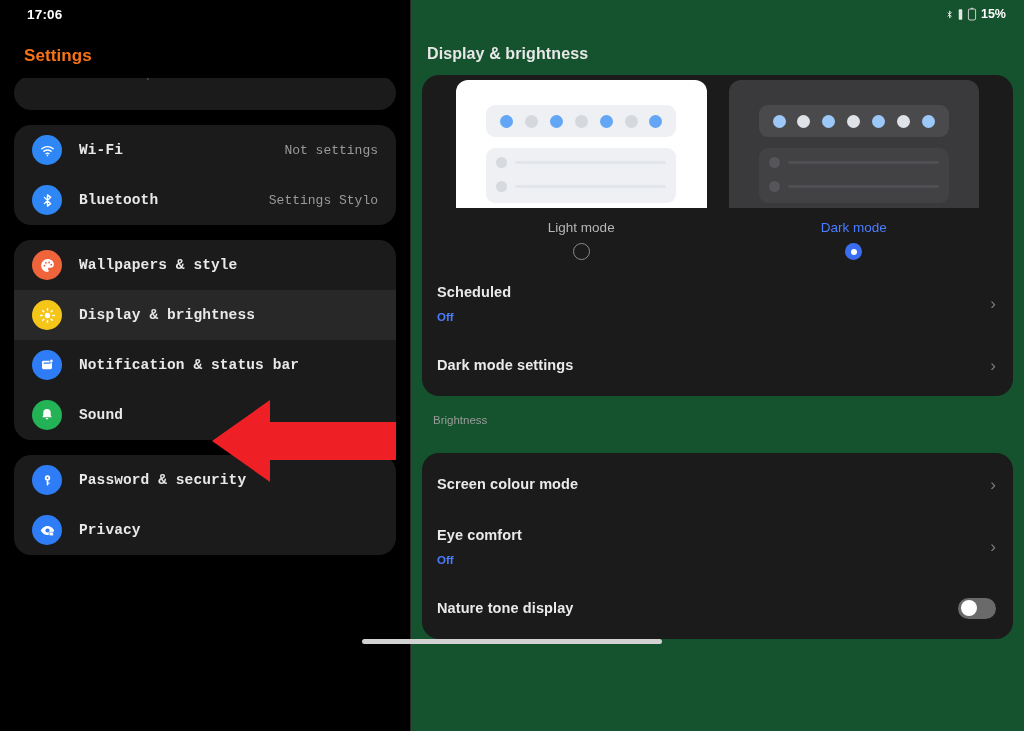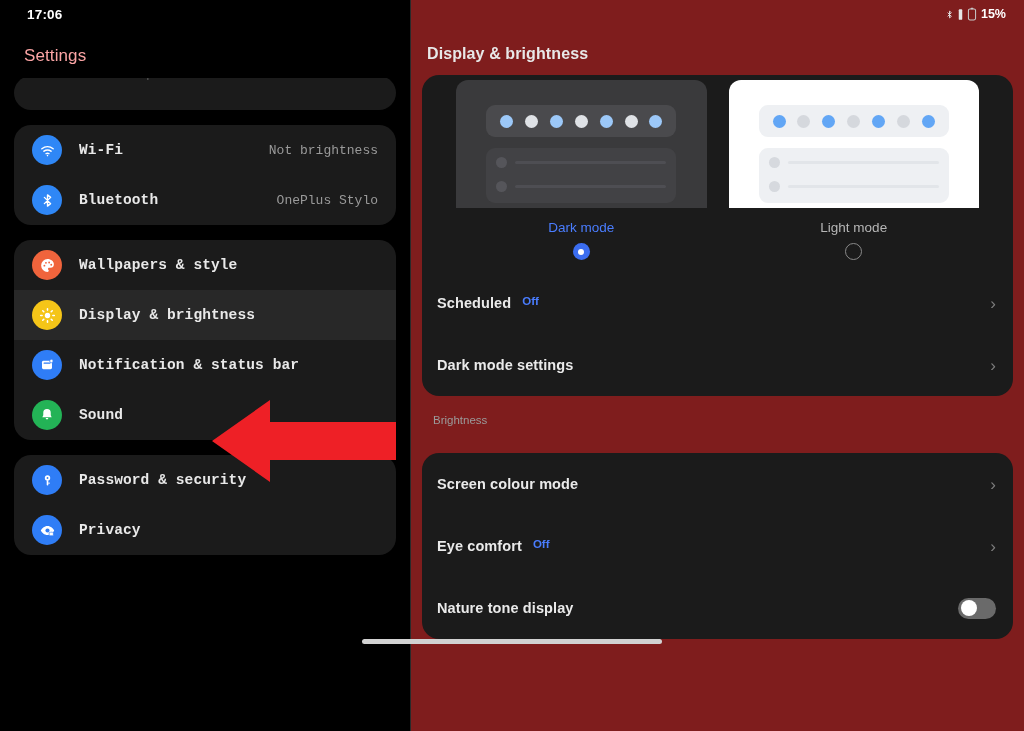--- a/index.html
+++ b/index.html
@@ -18,21 +18,21 @@
     position: relative;
     overflow: hidden;
     flex: 0 0 410px;
   }
   .statusbar-left {
     height: 28px; display: flex; align-items: center;
     padding: 0 0 0 27px;
   }
   .clock { color: #fff; font-size: 13.5px; font-weight: bold; letter-spacing: .2px; }
   .settings-title {
-    color: #fca5a5; font-size: 17px; font-weight: normal;
+    color: #f97316; font-size: 17px; font-weight: bold;
     padding: 18px 0 0 24px; letter-spacing: .1px;
   }
   .left-scroll {
     position: absolute; top: 78px; left: 0; width: 410px; bottom: 0;
     overflow: hidden;
   }
   .card {
     background: #1b1b1b;
     border-radius: 17px;
     margin: 0 14px 15px 14px;
@@ -62,21 +62,21 @@
   }
   .ic svg { display: block; }
   .row-label { color: #e9e9e9; font-size: 14.5px; font-weight: bold; letter-spacing: .1px; }
   .row-value { margin-left: auto; color: #9a9a9a; font-size: 13px; }
 
   
   .divider { width: 1px; background: #2a2a2a; height: 731px; flex: 0 0 1px; }
 
   
   .right-panel {
-    flex: 1; height: 731px; background: #7f1d1d;
+    flex: 1; height: 731px; background: #14532d;
     position: relative; overflow: hidden;
   }
   .statusbar-right {
     height: 28px; display: flex; align-items: center;
     justify-content: flex-end; padding-right: 18px; gap: 3px;
   }
   .sb-ico { display: flex; align-items: center; }
   .batt-pct { color: #fff; font-size: 12.5px; font-weight: bold; margin-left: 1px; }
   .page-title {
     color: #e8e8e8; font-size: 16px; font-weight: bold;
@@ -126,21 +126,21 @@
     display: flex; align-items: center; justify-content: center;
   }
   .radio.off { border: 1.6px solid #8a8a8a; }
   .radio.on { background: #3b6df0; }
   .radio.on::after { content: ""; width: 6px; height: 6px; border-radius: 50%; background: #fff; }
   .opt-row {
     display: flex; align-items: center;
     min-height: 62px; padding: 0 17px 0 15px;
     position: relative;
   }
-  .opt-texts { display: flex; flex-direction: row; gap: 11px; }
+  .opt-texts { display: flex; flex-direction: column; gap: 11px; }
   .opt-title { color: #eaeaea; font-size: 14.5px; font-weight: bold; letter-spacing: .1px; }
   .opt-sub { color: #4a7dff; font-size: 11.5px; font-weight: bold; }
   .chev { margin-left: auto; color: #7d7d7d; font-size: 17px; line-height: 1; }
 
   .section-label {
     color: #9b9b9b; font-size: 11.5px;
     padding: 18px 0 9px 22px;
   }
   .slider-wrap { padding: 18px 18px 0 18px; }
   .slider {
@@ -198,30 +198,30 @@
         <div class="row">
           <span class="ic" style="background:#2f87f6">
             <svg width="17" height="17" viewBox="0 0 24 24" fill="none" stroke="#fff" stroke-width="2.1" stroke-linecap="round">
               <path d="M4 9.5a13 13 0 0 1 16 0"></path>
                 <path d="M7 13a8.5 8.5 0 0 1 10 0"></path>
                 <path d="M10 16.3a4 4 0 0 1 4 0"></path>
               <circle cx="12" cy="19.2" r="1.1" fill="#fff" stroke="none"></circle>
             </svg>
           </span>
           <span class="row-label">Wi-Fi</span>
-          <span class="row-value">Not brightness</span>
+          <span class="row-value">Not settings</span>
         </div>
         <div class="row">
           <span class="ic" style="background:#2f87f6">
             <svg width="15" height="15" viewBox="0 0 24 24" fill="none" stroke="#fff" stroke-width="2.2" stroke-linejoin="round" stroke-linecap="round">
               <path d="M7 7l10 10-5 4V3l5 4L7 17"></path>
             </svg>
           </span>
           <span class="row-label">Bluetooth</span>
-          <span class="row-value">OnePlus Stylo</span>
+          <span class="row-value">Settings Stylo</span>
         </div>
       </div>
 
       <div class="card">
         <div class="row">
           <span class="ic" style="background:#f0643c">
             <svg width="17" height="17" viewBox="0 0 24 24" fill="#fff">
               <path d="M12 3a9 9 0 1 0 0 18c1 0 1.7-.8 1.7-1.7 0-.5-.2-.9-.5-1.2-.3-.3-.5-.7-.5-1.2 0-.9.8-1.7 1.7-1.7H16a5 5 0 0 0 5-5c0-3.9-4-7.2-9-7.2z"></path>
               <circle cx="7.6" cy="12.2" r="1.3" fill="#f0643c"></circle>
                 <circle cx="9.8" cy="8.2" r="1.3" fill="#f0643c"></circle>
@@ -312,20 +312,46 @@
           <rect x="4.2" y="1" width="3.6" height="1.8" rx=".8" fill="#c9c9c9" stroke="none"></rect>
         </svg>
       </span>
       <span class="batt-pct">15%</span>
     </div>
 
     <div class="page-title">Display &amp; brightness</div>
 
     <div class="rcard modes-card">
       <div class="modes-row">
+
+        <div class="mode-col">
+          <div class="preview light">
+            <div class="pv-dots">
+              <span class="dot" style="background:#62a6f5"></span>
+              <span class="dot" style="background:#d5d8dd"></span>
+              <span class="dot" style="background:#62a6f5"></span>
+              <span class="dot" style="background:#d5d8dd"></span>
+              <span class="dot" style="background:#62a6f5"></span>
+              <span class="dot" style="background:#d5d8dd"></span>
+              <span class="dot" style="background:#62a6f5"></span>
+            </div>
+            <div class="pv-list">
+              <div class="pv-line">
+                  <span class="pv-bullet"></span>
+                  <span class="pv-bar"></span>
+                </div>
+              <div class="pv-line">
+                  <span class="pv-bullet"></span>
+                  <span class="pv-bar"></span>
+                </div>
+            </div>
+          </div>
+          <div class="mode-label inactive">Light mode</div>
+          <div class="radio off"></div>
+        </div>
 
         <div class="mode-col">
           <div class="preview dark">
             <div class="pv-dots">
               <span class="dot" style="background:#9cc8f8"></span>
               <span class="dot" style="background:#dfe2e6"></span>
               <span class="dot" style="background:#9cc8f8"></span>
               <span class="dot" style="background:#dfe2e6"></span>
               <span class="dot" style="background:#9cc8f8"></span>
               <span class="dot" style="background:#dfe2e6"></span>
@@ -338,46 +364,20 @@
                 </div>
               <div class="pv-line">
                   <span class="pv-bullet"></span>
                   <span class="pv-bar"></span>
                 </div>
             </div>
           </div>
           <div class="mode-label active">Dark mode</div>
           <div class="radio on"></div>
         </div>
-
-        <div class="mode-col">
-          <div class="preview light">
-            <div class="pv-dots">
-              <span class="dot" style="background:#62a6f5"></span>
-              <span class="dot" style="background:#d5d8dd"></span>
-              <span class="dot" style="background:#62a6f5"></span>
-              <span class="dot" style="background:#d5d8dd"></span>
-              <span class="dot" style="background:#62a6f5"></span>
-              <span class="dot" style="background:#d5d8dd"></span>
-              <span class="dot" style="background:#62a6f5"></span>
-            </div>
-            <div class="pv-list">
-              <div class="pv-line">
-                  <span class="pv-bullet"></span>
-                  <span class="pv-bar"></span>
-                </div>
-              <div class="pv-line">
-                  <span class="pv-bullet"></span>
-                  <span class="pv-bar"></span>
-                </div>
-            </div>
-          </div>
-          <div class="mode-label inactive">Light mode</div>
-          <div class="radio off"></div>
-        </div>
       </div>
 
       <div style="position:relative">
 
         <div class="opt-row">
           <div class="opt-texts">
             <span class="opt-title">Scheduled</span>
             <span class="opt-sub">Off</span>
           </div>
           <span class="chev">›</span>

